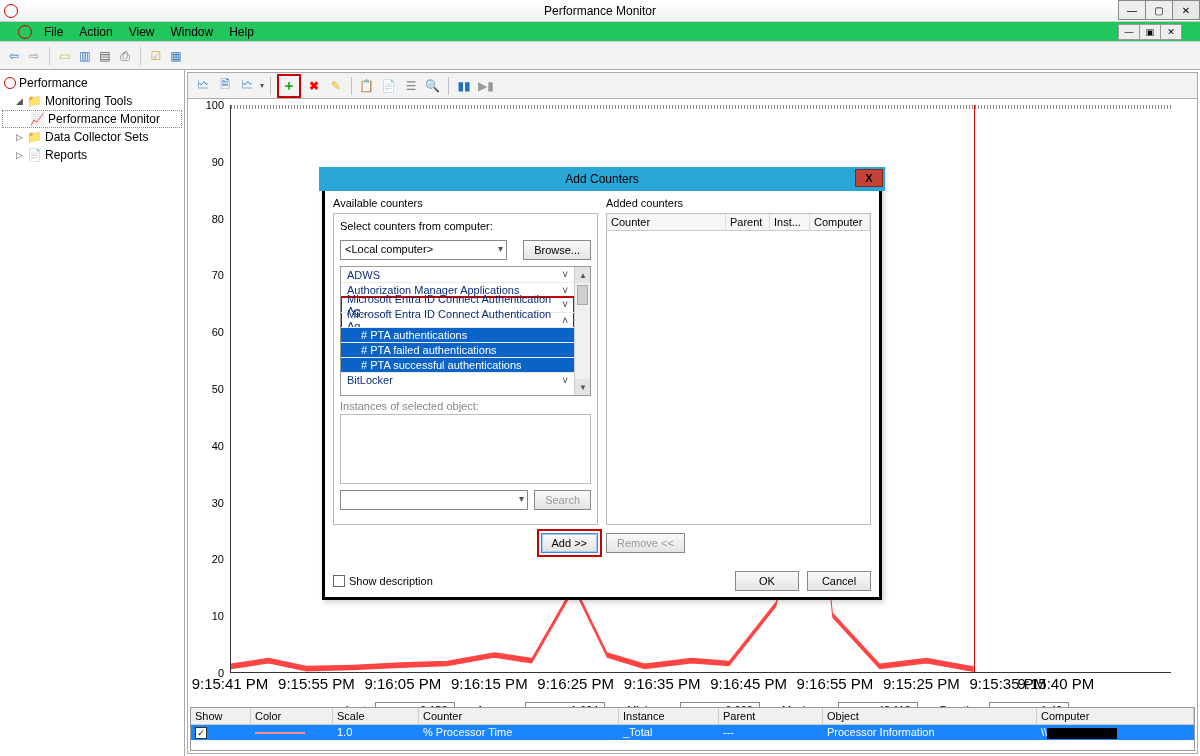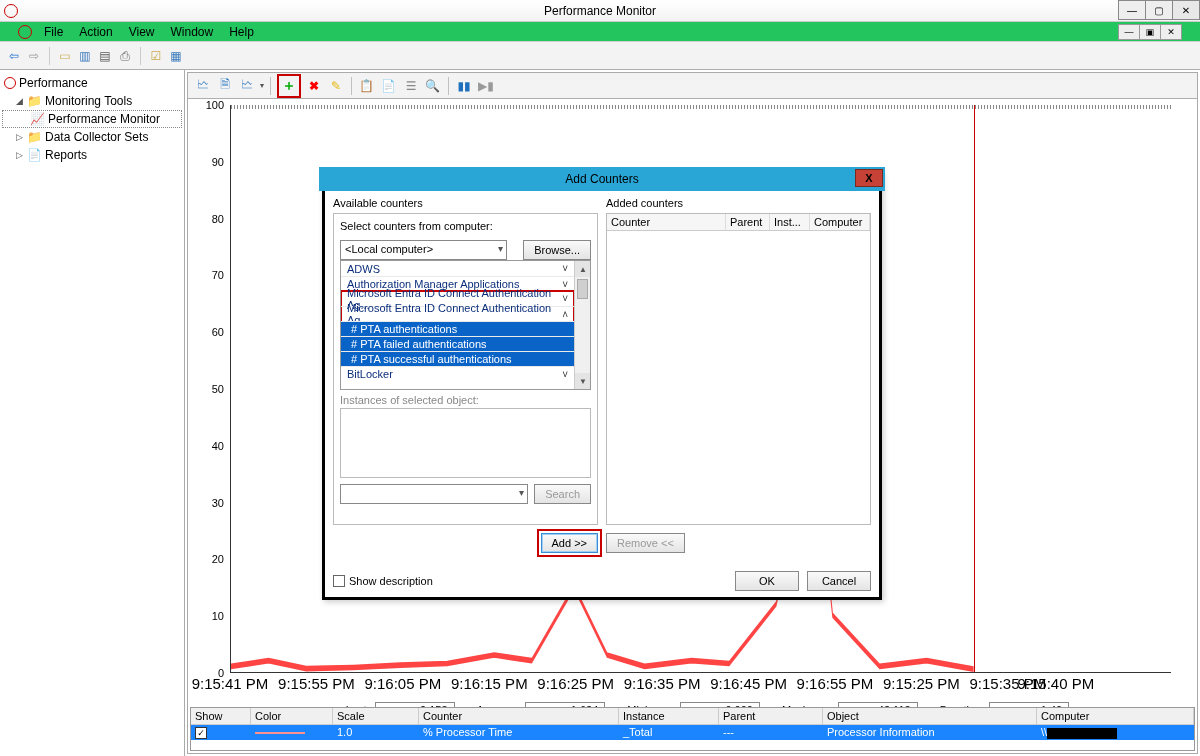--- a/index.html
+++ b/index.html
@@ -77,36 +77,36 @@
 
 .dialog { position:absolute; left:322px; top:170px; width:560px; height:430px; background:#fff; border:3px solid #000000; box-shadow: 2px 2px 6px rgba(0,0,0,.2); z-index:10;}
 .dialog-title{ height:24px; margin:-6px -6px 0 -6px; background:#29a6d6; display:flex; align-items:center; justify-content:center; position:relative; font-size:12px; color:#000;}
 .dialog-close{ position:absolute; right:2px; top:2px; width:28px; height:18px; background:#c64237; color:#000; display:flex;align-items:center;justify-content:center; font-weight:bold; font-size:11px; border:1px solid #7a2820;}
 .dialog-body{ display:flex; gap:0; padding: 6px 8px 4px 8px; height: calc(100% - 24px - 34px); }
 .dlg-col{ flex:1; display:flex; flex-direction:column; }
 .dlg-col h5{ font-weight:normal; font-size:11px; margin-bottom:4px;}
 .dlg-left{ padding-right:8px; }
 .dlg-group{ border:1px solid #bbb; padding:6px; display:flex; flex-direction:column; position:relative;}
 .dlg-left .sel-lbl{ font-size:11px; margin-bottom:8px;}
-.dlg-row{ display:flex; gap:16px; }
+.dlg-row{ display:flex; gap:16px; margin-bottom:6px;}
 .combo{ flex:1; border:1px solid #888; height:20px; background:#fff; padding:2px 4px; font-size:11px; position:relative;}
 .combo::after{ content:"▾"; position:absolute; right:3px; top:2px; font-size:10px; color:#555;}
 .dlg-btn{ border:1px solid #888; background:linear-gradient(#fafafa,#e4e4e4); height:20px; padding:0 10px; font-size:11px; display:inline-flex; align-items:center; justify-content:center;}
 .dlg-btn.focus{ border:1px solid #3b8bd6; box-shadow:inset 0 0 0 1px #9ecff5;}
 .counter-list{ border:1px solid #999; height:130px; position:relative; overflow:hidden;}
 .counter-list .scrollwrap{ position:absolute; inset:0; right:16px; overflow:hidden;}
 .counter-list .scrollbar{ position:absolute; right:0; top:0; bottom:0; width:16px; background:#f0f0f0; border-left:1px solid #ccc;}
 .counter-list .scrollbar .tri{ width:16px;height:16px;display:flex;align-items:center;justify-content:center;font-size:8px;color:#555;background:#e4e4e4;}
 .counter-list .thumb{ position:absolute; left:2px; right:2px; top:18px; height:20px; background:#cfcfcf; border:1px solid #aaa;}
 .ci{ height:15px; padding:0 6px; display:flex; align-items:center; font-size:11px; color:#0b2e7b; border-top:1px solid #eaeaea; position:relative;}
 .ci:first-child{ border-top:none;}
 .ci .exp{ position:absolute; right:6px; font-size:10px; color:#333;}
 .ci.group{ font-weight:normal;}
 .ci.sel{ background:#0a64c8; color:#fff;}
-.ci.child{ padding-left:10px;}
+.ci.child{ padding-left:20px;}
 .red-box-list{ outline:2px solid #c80000; outline-offset:-1px;}
 .inst-lbl{ font-size:11px; color:#888; margin-top:4px;}
 .inst-box{ border:1px solid #bbb; height:70px; background:#fff; margin-top:2px;}
 .search-row{ display:flex; gap:6px; margin-top:6px;}
 .search-row .combo{ color:#aaa;}
 .add-row{ display:flex; justify-content:flex-end; margin-top:8px;}
 .added-list{ flex:1; border:1px solid #bbb; background:#fff; }
 .added-hdr{ display:flex; border-bottom:1px solid #ccc; font-size:11px;}
 .added-hdr div{ padding:2px 4px; border-right:1px solid #ddd; background:#f6f6f6;}
 .ah-c{flex:1;} .ah-p{width:44px;} .ah-i{width:40px;} .ah-cm{width:60px;}

